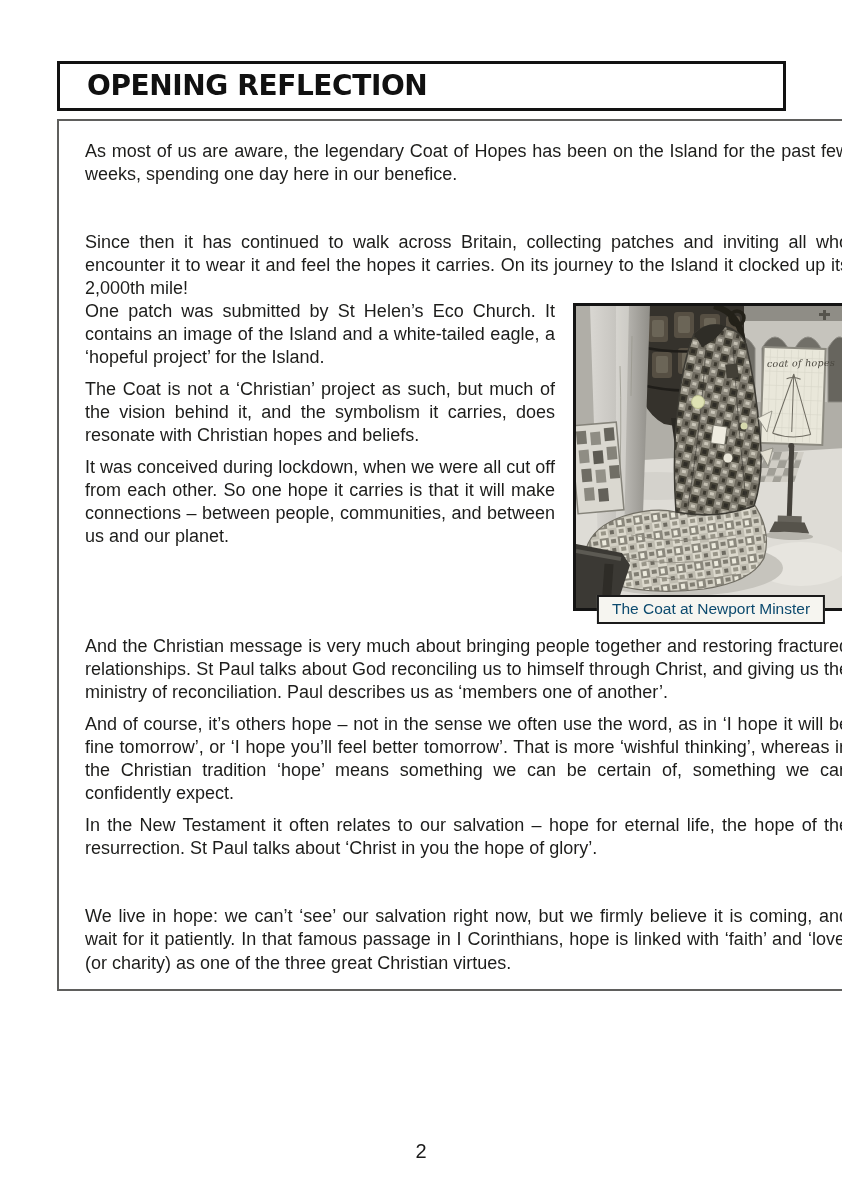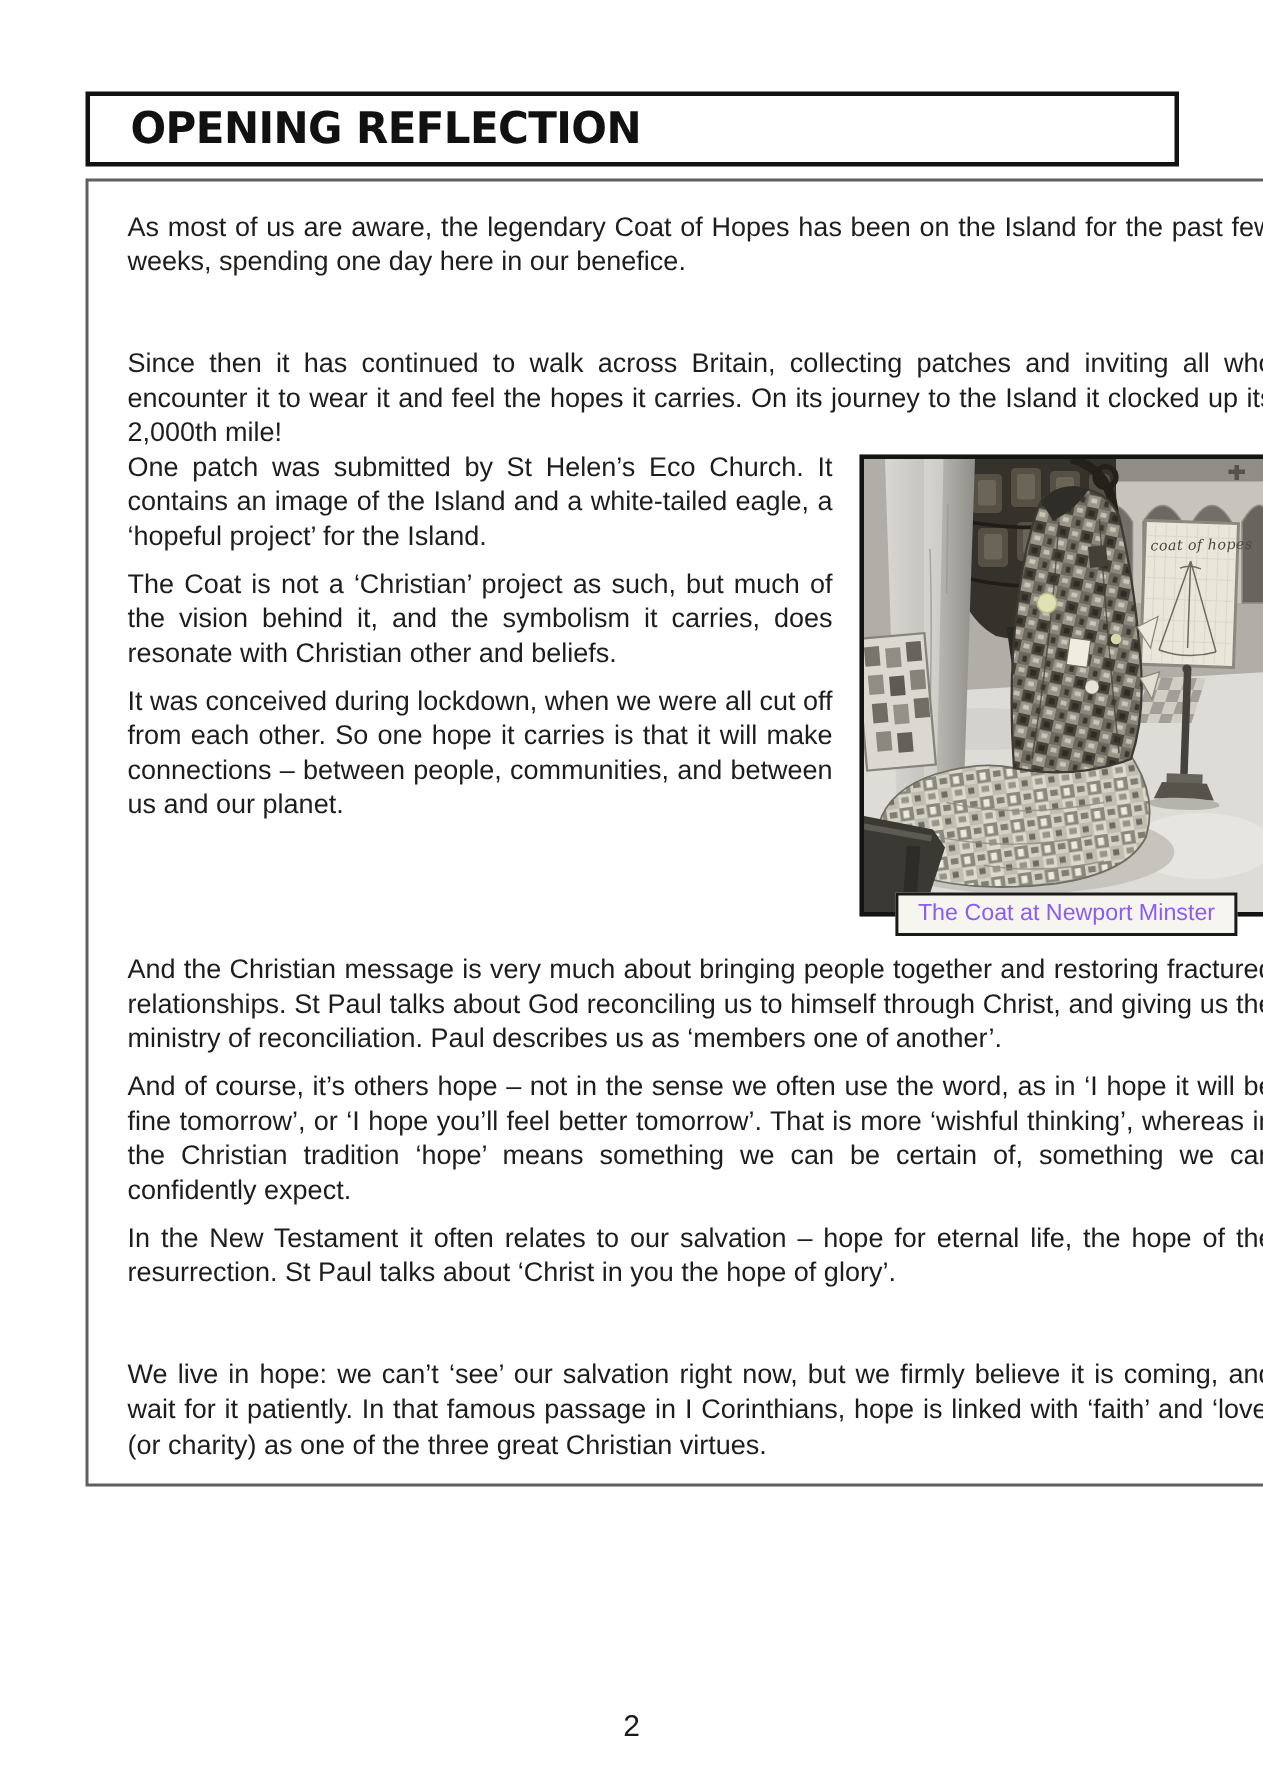--- a/index.html
+++ b/index.html
@@ -28,21 +28,21 @@
   .it{}
   .clear{clear:right;}
   figure.coat-figure{
     float:right;width:276px;margin:3px 0 24px 18px;position:relative;
     padding:0;
   }
   figure.coat-figure svg{display:block;border:3px solid #141414;background:#c9c7c1;}
   .caption{
     position:absolute;left:50%;bottom:-13px;transform:translateX(-50%);
     background:#f6f5f0;border:2px solid #1a1a1a;
-    font-size:15.5px;padding:2px 13px 3px;white-space:nowrap;color:#8b5cf6;
+    font-size:15.5px;padding:2px 13px 3px;white-space:nowrap;color:#0c4a6e;
   }
   .page-num{
     position:absolute;left:0;top:1140px;width:842px;text-align:center;
     font-size:20px;color:#1a1a1a;
   }
 </style>
 </head>
 <body>
 
 <div class="sheet">
@@ -213,21 +213,21 @@
 
           <g>
             <path d="M0,238 L46,247 L54,259 L40,302 L0,302 Z" fill="#3b3934"></path>
             <path d="M0,245 L45,253" stroke="#5c5a53" stroke-width="4" fill="none"></path>
             <rect x="27" y="258" width="9" height="44" fill="#2e2c27" transform="rotate(4 32 280)"></rect>
           </g>
         </svg>
         <figcaption class="caption">The Coat at Newport Minster</figcaption>
       </figure>
     <p><span>One patch was submitted by St Helen’s Eco Church. It contains an image of the Island and a white-tailed eagle, a ‘hopeful project’ for the Island.</span></p>
-        <p><span>The Coat is not a ‘Christian’ project as such, but much of the vision behind it, and the symbolism it carries, does resonate with Christian other and beliefs.</span></p>
+        <p><span>The Coat is not a ‘Christian’ project as such, but much of the vision behind it, and the symbolism it carries, does resonate with Christian hopes and beliefs.</span></p>
         <p><span>It was conceived during lockdown, when we were all cut off from each other. So one hope it carries is that it will make </span><span class="it">connections</span><span> – between people, communities, and between us and our planet.</span></p>
         <p class="clear"><span>And the Christian message is very much about bringing people together and restoring fractured relationships. St Paul talks about God reconciling us to himself through Christ, and giving us the ministry of reconciliation. Paul describes us as ‘members one of another’.</span></p>
         <p><span>And of course, it’s others </span><span class="it">hope</span><span> – not in the sense we often use the word, as in ‘I hope it will be fine tomorrow’, or ‘I hope you’ll feel better tomorrow’. That is more ‘wishful thinking’, whereas in the Christian tradition ‘hope’ means something we can be certain of, something we can confidently expect.</span></p>
         <p><span>In the New Testament it often relates to our salvation – hope for eternal life, the hope of the resurrection. St Paul talks about ‘Christ in you the hope of glory’.</span></p>
         <p><span>We live in hope: we can’t ‘see’ our salvation right now, but we firmly believe it is coming, and wait for it patiently. In that famous passage in I Corinthians, hope is linked with ‘faith’ and ‘love’ (or charity) as one of the three great Christian virtues.</span></p>
       </div>
 
   </div>
 </div>
 

